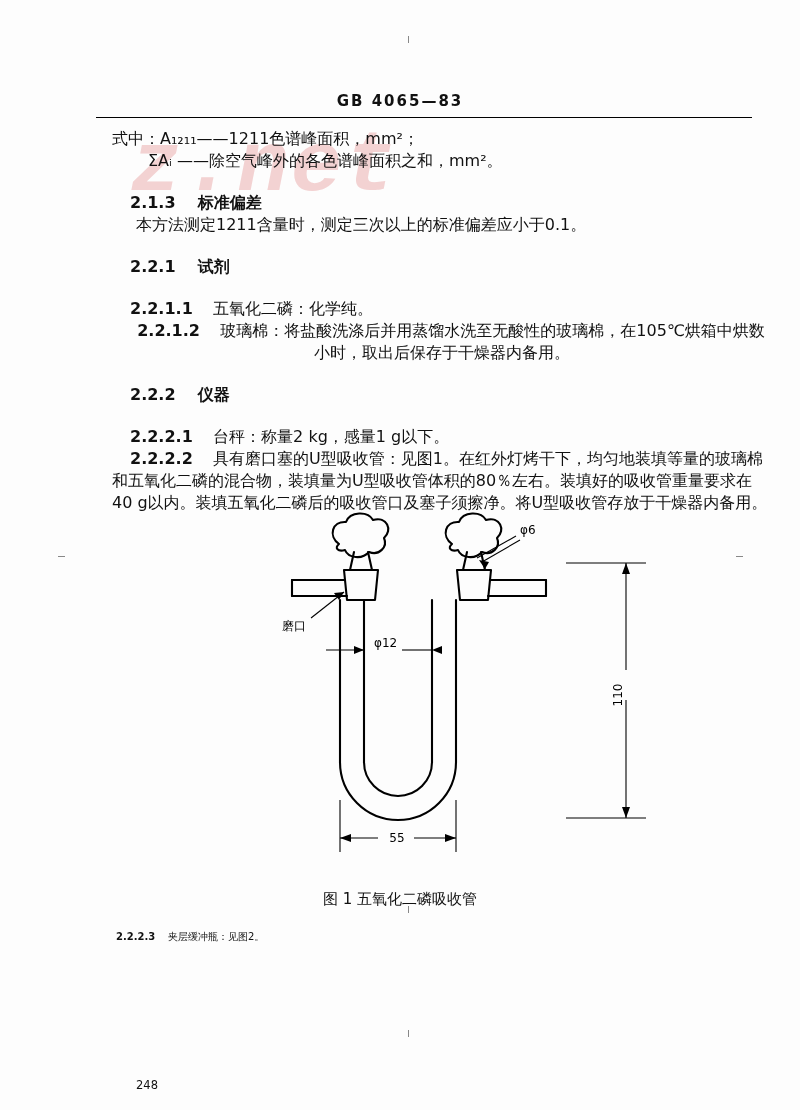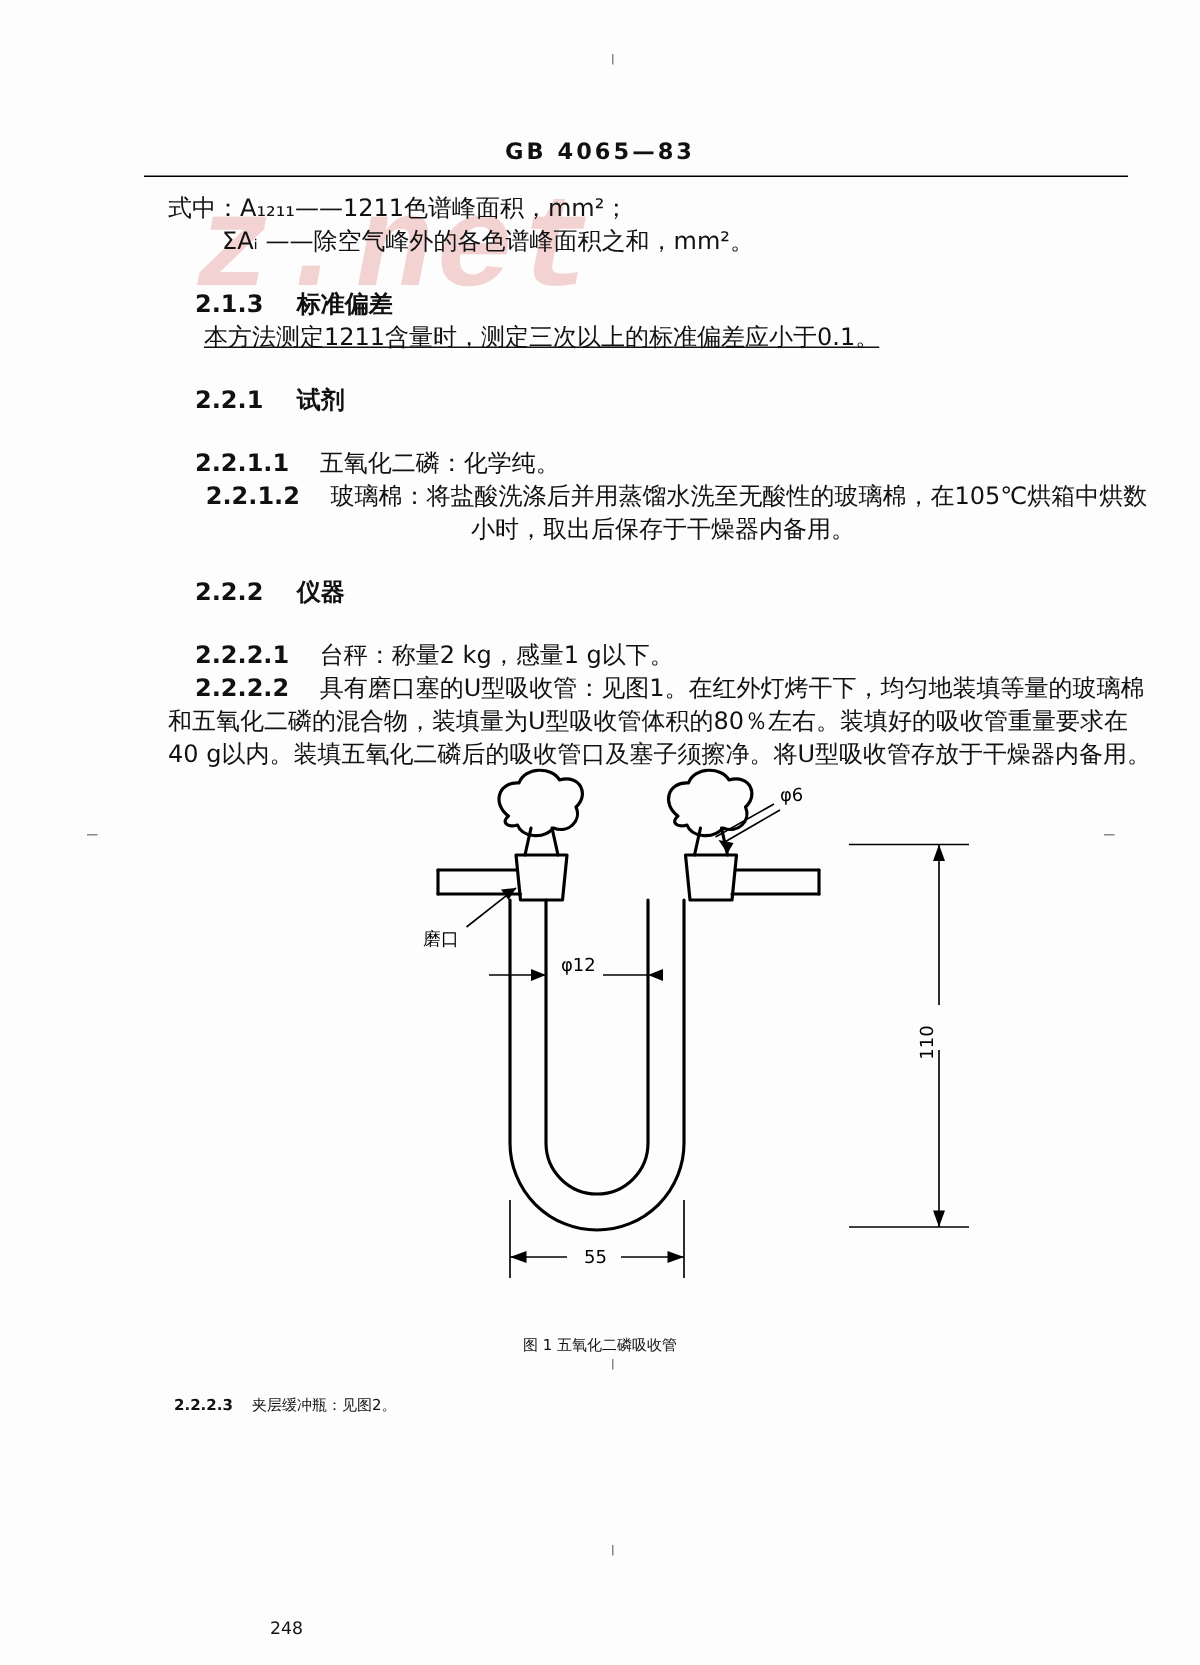--- a/index.html
+++ b/index.html
@@ -55,48 +55,46 @@
   }
   .ln{white-space:nowrap;}
   .ind1{padding-left:18px;margin-top:20px;}
   .ind2{padding-left:36px;}
   .ind3{padding-left:54px;}
   .b{font-weight:bold;}
   .para{
     text-indent:24px;
     text-align:justify;
     line-height:22px;
-    text-decoration:underline;
   }
 
   
   .figure{
     position:absolute;
     left:96px;top:500px;width:660px;height:380px;
     z-index:2;
   }
   .figcap{
     position:absolute;
     left:0;right:0;top:890px;
     text-align:center;
-    font-size:10px;
+    font-size:15px;
     z-index:2;
   }
   .after-fig{
     position:absolute;
     left:116px;top:930px;
     font-size:10px;
     z-index:2;
   }
   .pagenum{
     position:absolute;
     left:136px;top:1078px;
     font-size:11.5px;
     z-index:2;
-    margin-left:44px;
   }
   .tick{
     position:absolute;
     width:1px;height:7px;background:#888;
     z-index:1;
   }
   .tick-h{
     position:absolute;
     width:7px;height:1px;background:#888;
     z-index:1;

